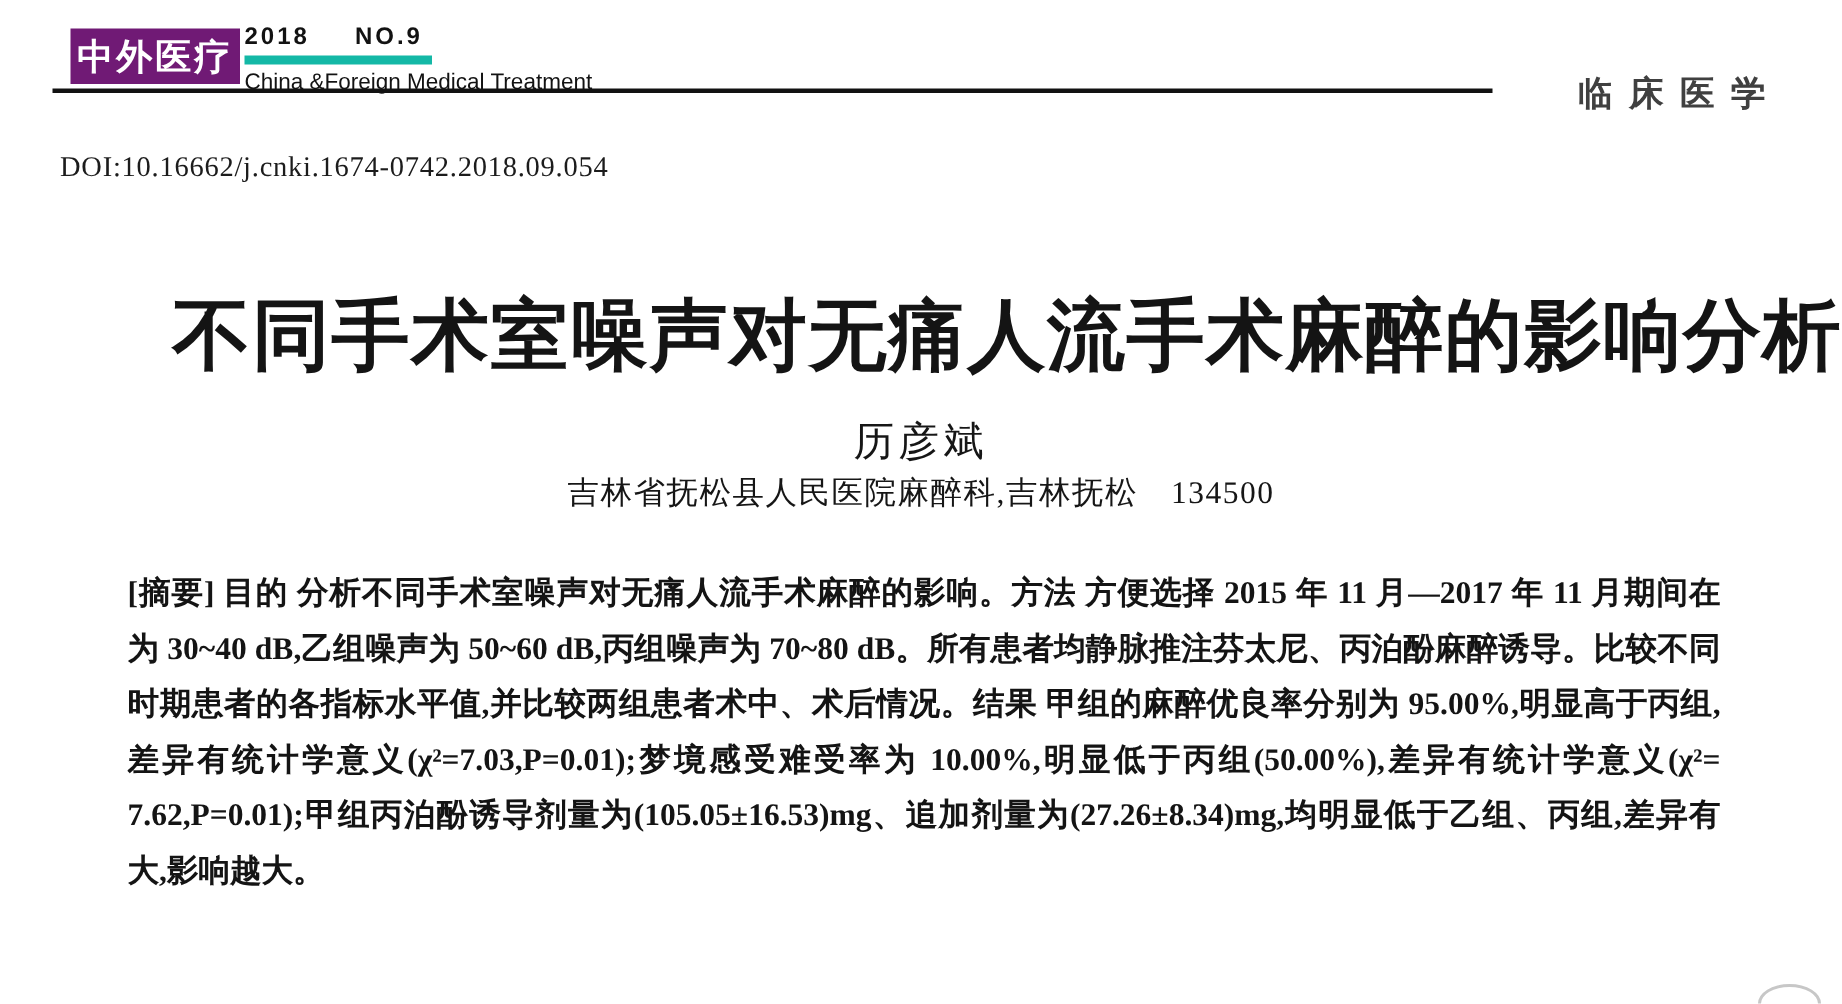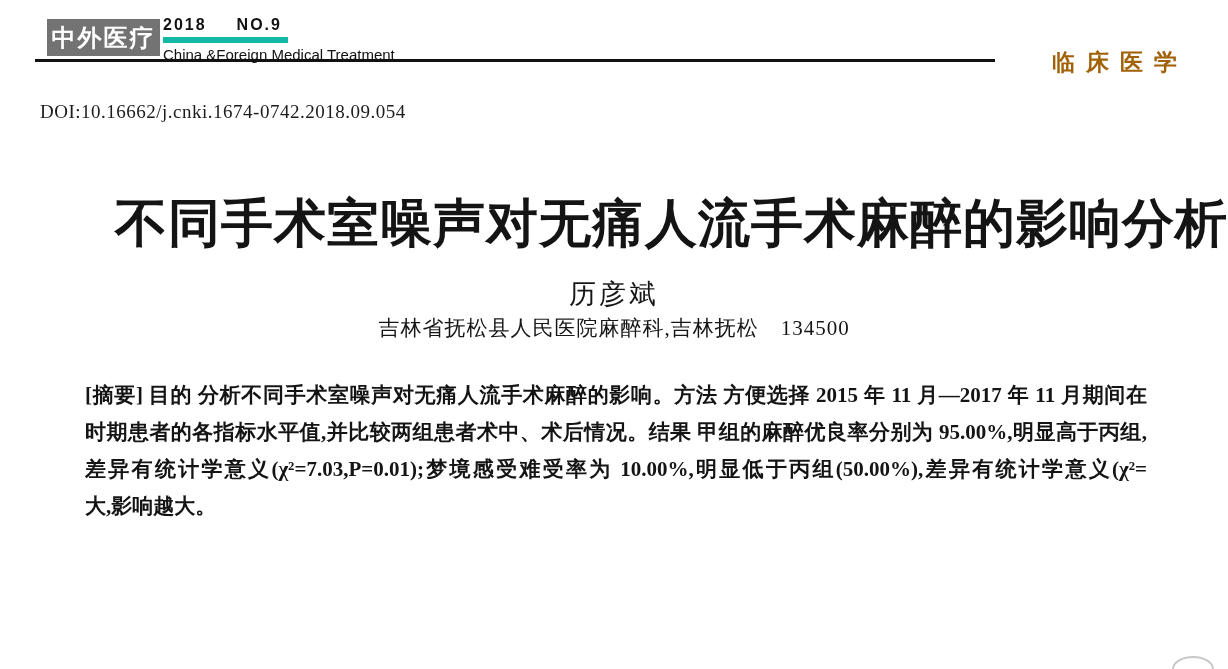--- a/index.html
+++ b/index.html
@@ -16,21 +16,21 @@
     color: #161616;
   }
 
   
   .logo-box {
     position: absolute;
     left: 47px;
     top: 19px;
     width: 113px;
     height: 37px;
-    background: #737373;
+    background: #701a75;
     color: #ffffff;
     display: flex;
     align-items: center;
     justify-content: center;
     font-family: "Liberation Sans", "DejaVu Sans", sans-serif;
     font-weight: bold;
     font-size: 24px;
     letter-spacing: 2px;
   }
   .header-col {
@@ -158,28 +158,30 @@
 <div class="header-col">
   <div class="issue-row">
     <span>2018</span>
     <span>NO.9</span>
   </div>
   <div class="journal-en">China &amp;Foreign Medical Treatment</div>
 </div>
 
 <div class="header-rule"></div>
 
-<div class="section-label" style="color: #a16207;">临床医学</div>
+<div class="section-label" style="color: #404040;">临床医学</div>
 
 <div class="doi-line">DOI:10.16662/j.cnki.1674-0742.2018.09.054</div>
 
 <h1 class="article-title">不同手术室噪声对无痛人流手术麻醉的影响分析</h1>
 <div class="author-name">历彦斌</div>
 <div class="affiliation">吉林省抚松县人民医院麻醉科,吉林抚松　134500</div>
 
 <div class="abstract-block">
     <div class="abs-line">[摘要] 目的 分析不同手术室噪声对无痛人流手术麻醉的影响。方法 方便选择 2015 年 11 月—2017 年 11 月期间在</div>
+    <div class="abs-line">为 30~40 dB,乙组噪声为 50~60 dB,丙组噪声为 70~80 dB。所有患者均静脉推注芬太尼、丙泊酚麻醉诱导。比较不同</div>
     <div class="abs-line">时期患者的各指标水平值,并比较两组患者术中、术后情况。结果 甲组的麻醉优良率分别为 95.00%,明显高于丙组,</div>
     <div class="abs-line">差异有统计学意义(χ²=7.03,P=0.01);梦境感受难受率为 10.00%,明显低于丙组(50.00%),差异有统计学意义(χ²=</div>
+    <div class="abs-line">7.62,P=0.01);甲组丙泊酚诱导剂量为(105.05±16.53)mg、追加剂量为(27.26±8.34)mg,均明显低于乙组、丙组,差异有</div>
     <div class="abs-line last">大,影响越大。</div>
   </div>
 
 <div class="scan-artifact-arc"></div>
 
 </body></html>

